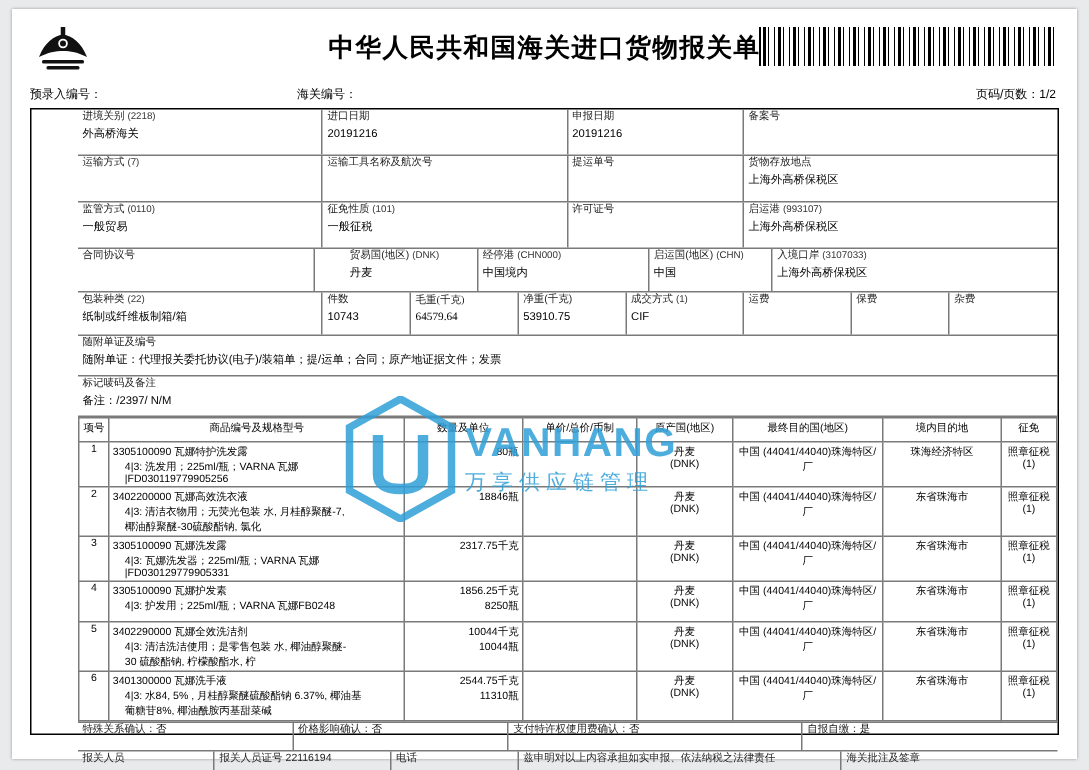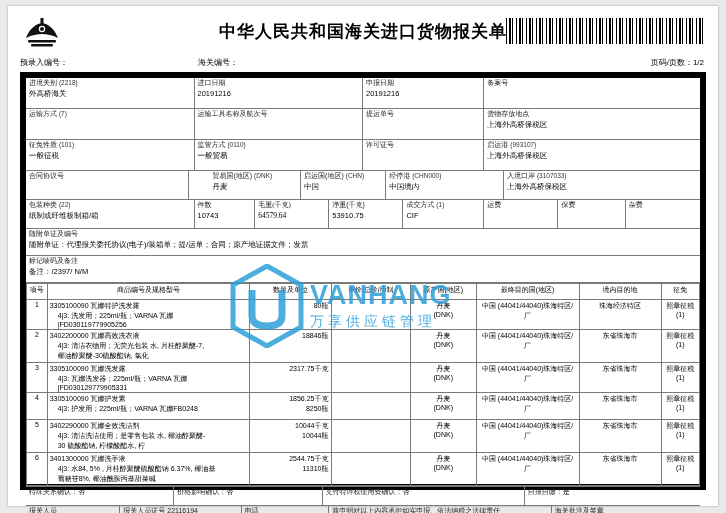--- a/index.html
+++ b/index.html
@@ -35,21 +35,22 @@
   .subhdr{
     position:relative;height:15px;font-size:8px;color:#000;
     padding:0 10px;
   }
   .subhdr .l{position:absolute;left:12px;top:1px;}
   .subhdr .c{position:absolute;left:190px;top:1px;}
   .subhdr .r{position:absolute;right:14px;top:1px;}
   
   .frame{
     position:absolute;left:12px;right:12px;top:66px;bottom:16px;
-    border:6px solid #000000;
+    border:1px solid #000000;
+    padding-left:31px;
   }
   .row{display:flex;border-bottom:1px solid #7a7a7a;}
   .row:last-child{border-bottom:none;}
   .cell{
     position:relative;
     border-right:1px solid #7a7a7a;
     font-size:7.5px;line-height:1.25;
     padding:1px 3px 1px 3px;
     box-sizing:border-box;
     color:#000;
@@ -163,53 +164,53 @@
         <span class="lab">提运单号</span>
         <span class="val"></span>
       </div>
       <div class="cell w4">
         <span class="lab">货物存放地点</span>
         <span class="val">上海外高桥保税区</span>
       </div>
     </div>
 
     <div class="row" style="height:30px;">
+      <div class="cell w1">
+        <span class="lab"><span>监管方式</span> <span class="sup">(0110)</span></span>
+        <span class="val">一般贸易</span>
+      </div>
       <div class="cell w2">
         <span class="lab"><span>征免性质</span> <span class="sup">(101)</span></span>
         <span class="val">一般征税</span>
       </div>
-      <div class="cell w1">
-        <span class="lab"><span>监管方式</span> <span class="sup">(0110)</span></span>
-        <span class="val">一般贸易</span>
-      </div>
       <div class="cell w3">
         <span class="lab">许可证号</span>
         <span class="val"></span>
       </div>
       <div class="cell w4">
         <span class="lab"><span>启运港</span> <span class="sup">(993107)</span></span>
         <span class="val">上海外高桥保税区</span>
       </div>
     </div>
 
     <div class="row" style="height:28px;">
       <div class="cell" style="width:25%;">
         <span class="lab">合同协议号</span>
       </div>
       <div class="cell" style="width:14%;margin-left:20px;">
         <span class="lab"><span>贸易国(地区)</span> <span class="sup">(DNK)</span></span>
         <span class="val">丹麦</span>
       </div>
+      <div class="cell" style="width:18%;">
+        <span class="lab"><span>经停港</span> <span class="sup">(CHN000)</span></span>
+        <span class="val">中国境内</span>
+      </div>
       <div class="cell" style="width:13%;">
         <span class="lab"><span>启运国(地区)</span> <span class="sup">(CHN)</span></span>
         <span class="val">中国</span>
-      </div>
-      <div class="cell" style="width:18%;">
-        <span class="lab"><span>经停港</span> <span class="sup">(CHN000)</span></span>
-        <span class="val">中国境内</span>
       </div>
       <div class="cell" style="width:30%;">
         <span class="lab"><span>入境口岸</span> <span class="sup">(3107033)</span></span>
         <span class="val">上海外高桥保税区</span>
       </div>
     </div>
 
     <div class="row" style="height:28px;">
       <div class="cell" style="width:25%;">
         <span class="lab"><span>包装种类</span> <span class="sup">(22)</span></span>

